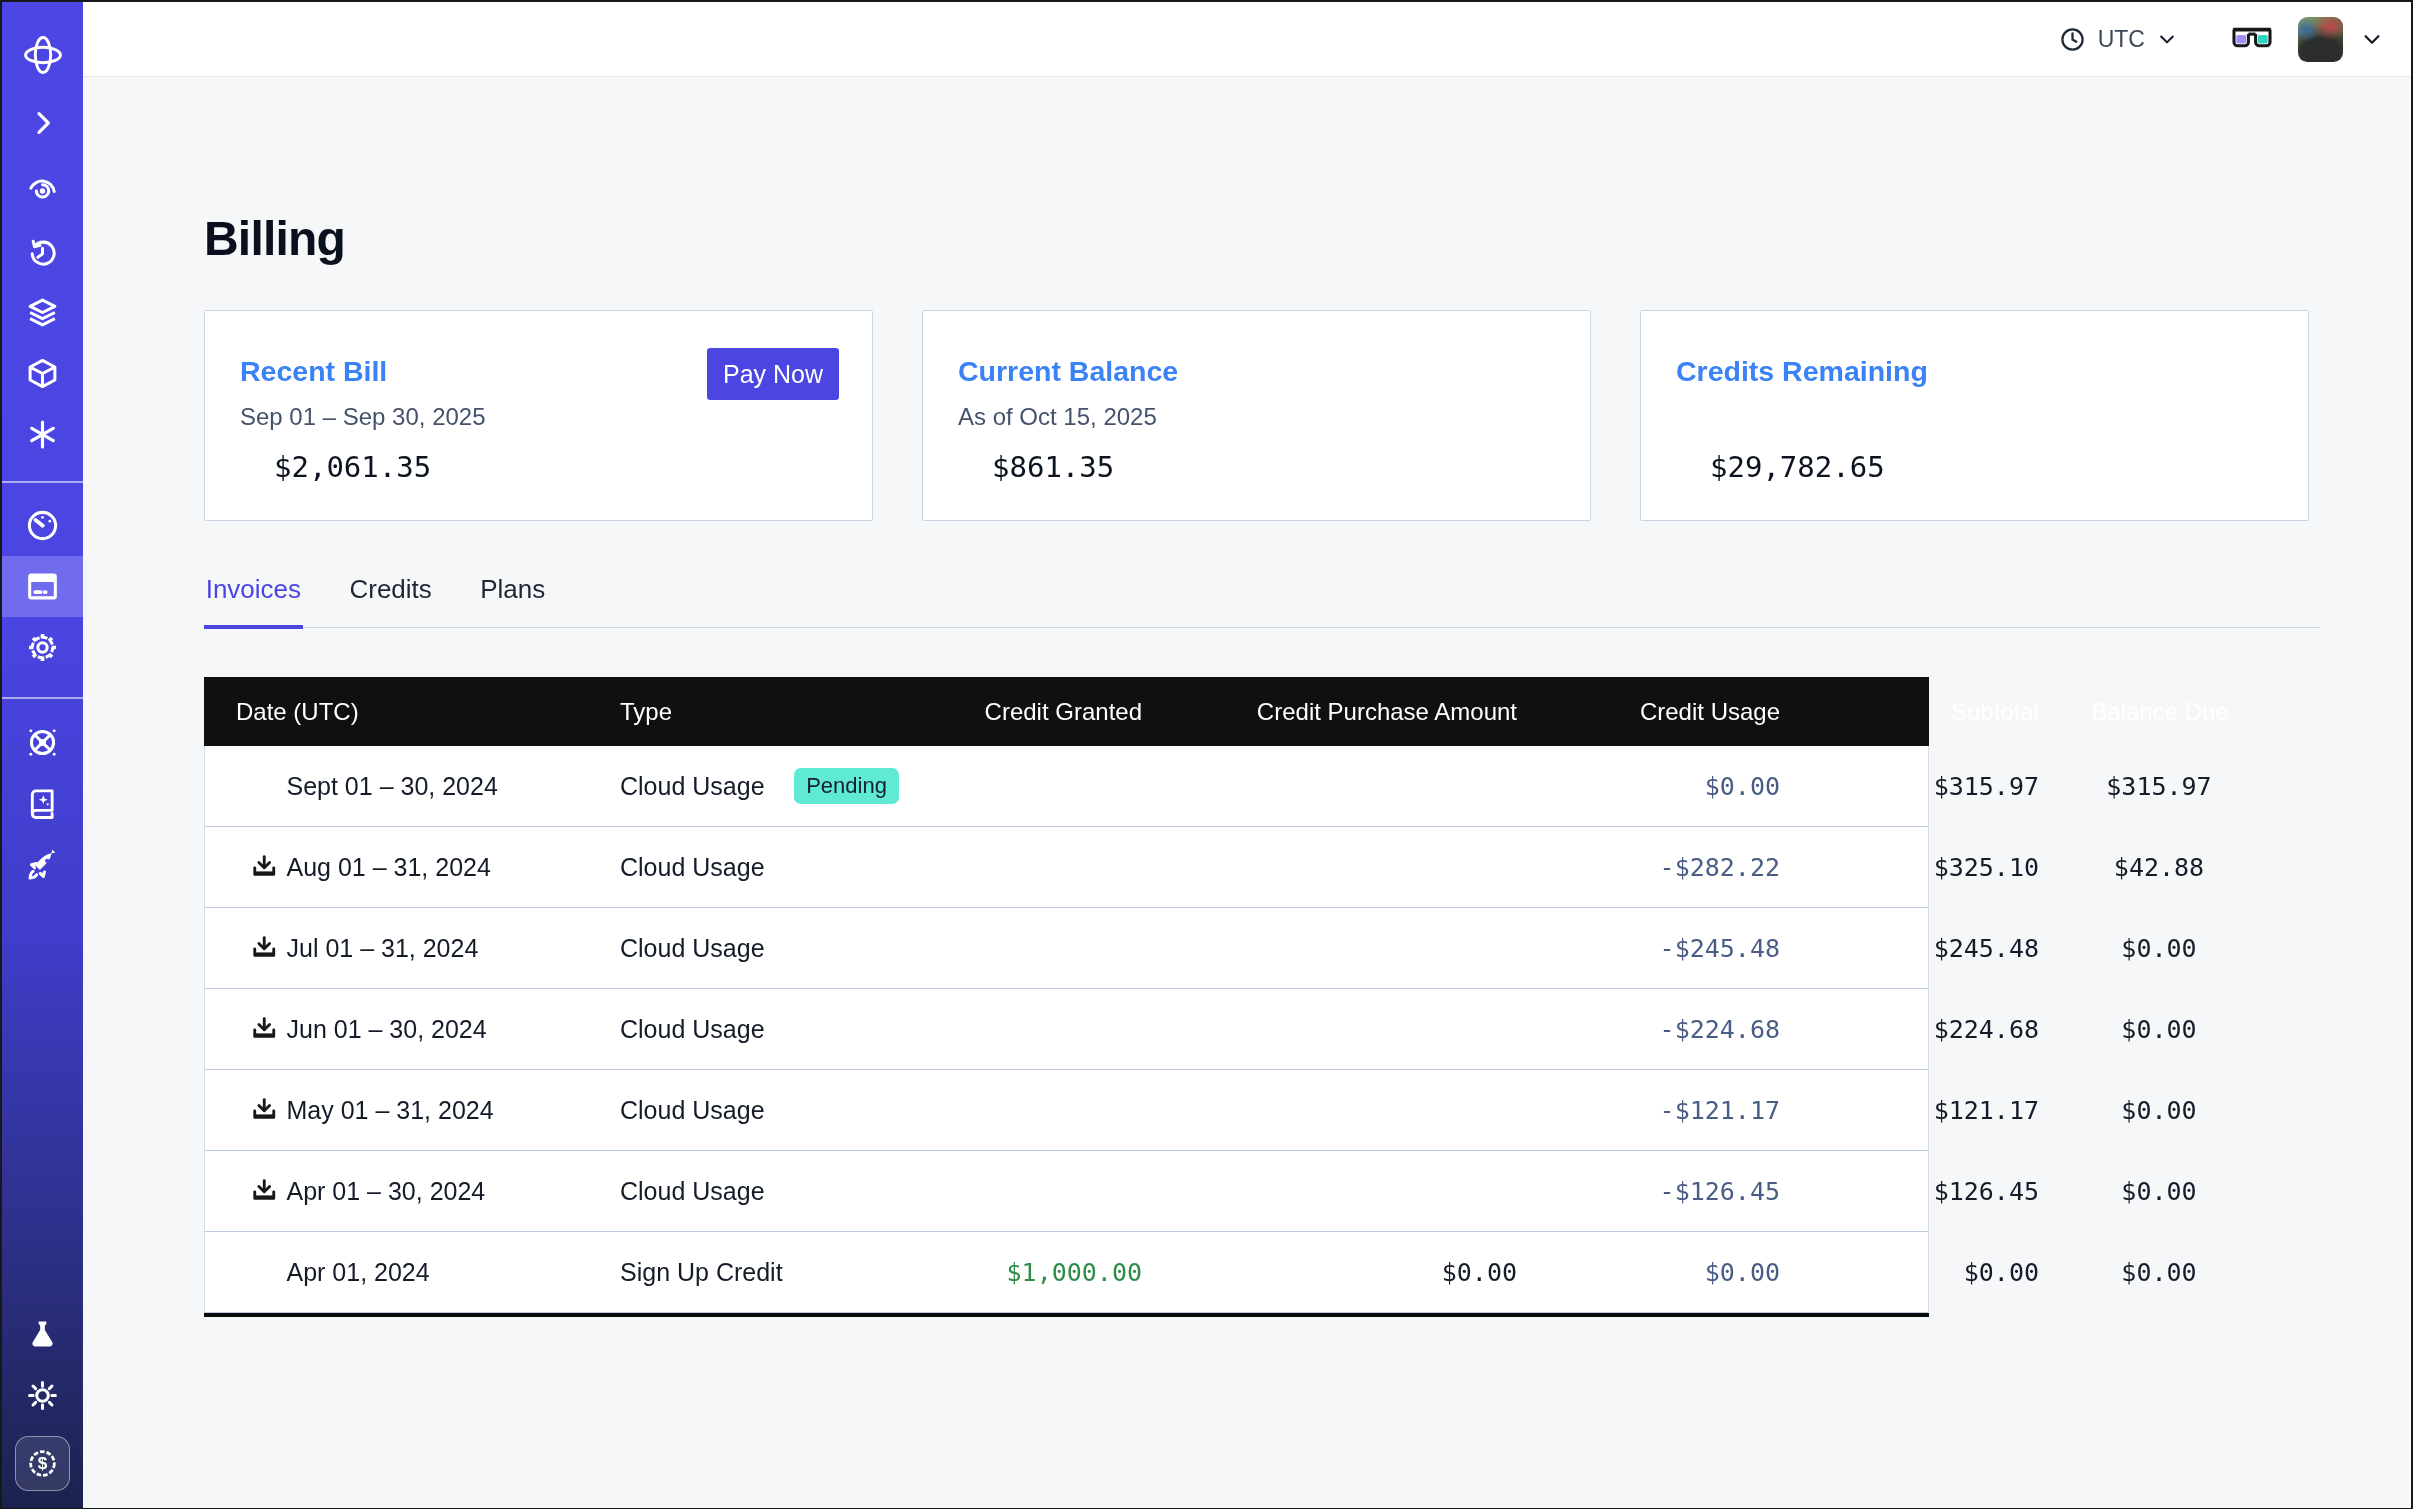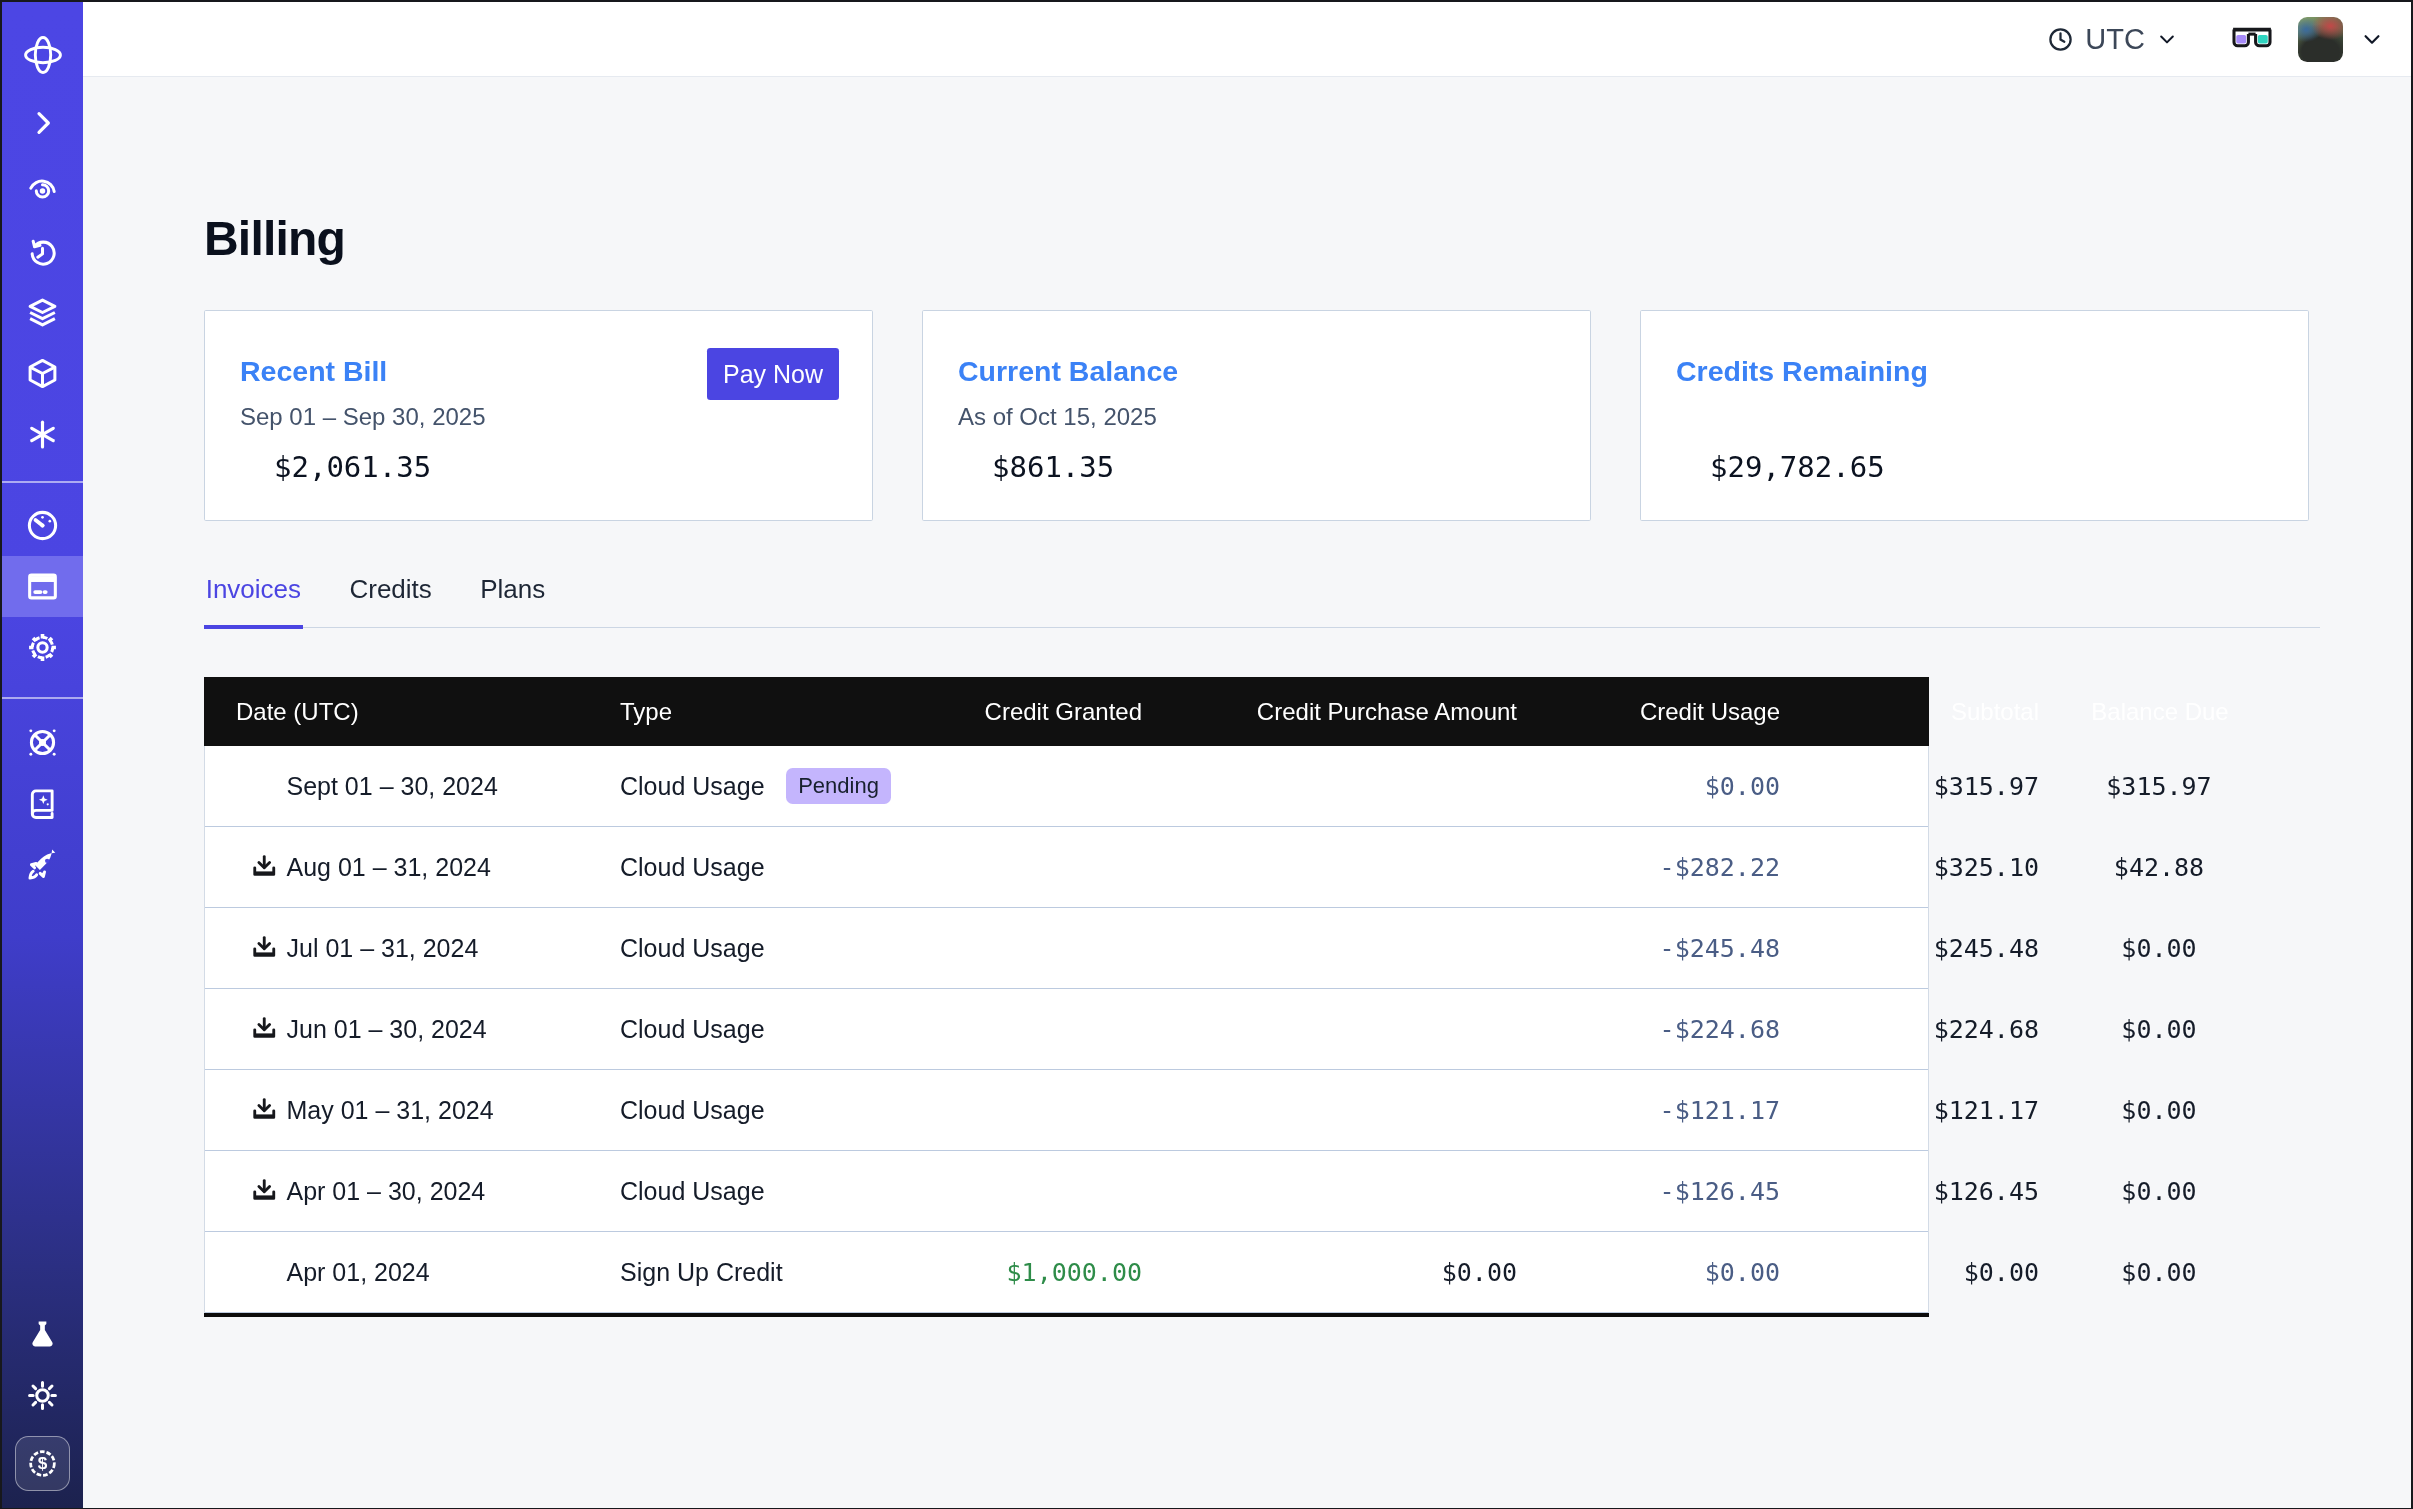--- a/index.html
+++ b/index.html
@@ -20,21 +20,21 @@
   .sdivider{position:absolute;left:0;width:81px;height:1.7px;background:rgba(255,255,255,.55);}
   .money-btn{width:55px;height:55px;border-radius:13.4px;border:1.7px solid rgba(255,255,255,.45);
     background:rgba(255,255,255,.10);display:flex;align-items:center;justify-content:center;}
   
   .topbar{
     position:absolute;left:81px;top:0;width:2330px;height:75px;background:#ffffff;
     border-bottom:1.7px solid #e6eaf0;display:flex;align-items:center;justify-content:flex-end;
     padding-right:30px;
   }
   .tz{display:flex;align-items:center;gap:11.7px;cursor:pointer;}
-  .tz-label{font-size:29px;color:#3c4758;}
+  .tz-label{font-size:23px;color:#3c4758;}
   .topgap{width:54px;}
   .avatar{
     width:45px;height:45px;border-radius:9.2px;margin-left:25px;
     background:
       radial-gradient(60% 45% at 72% 20%, #c24848 0%, rgba(194,72,72,0) 70%),
       radial-gradient(50% 40% at 18% 28%, #3b6b9e 0%, rgba(59,107,158,0) 70%),
       radial-gradient(80% 62% at 50% 78%, #2b2e2a 0%, #2b2e2a 52%, rgba(43,46,42,0) 100%),
       linear-gradient(140deg,#8aa46c 0%,#5d7350 45%,#394334 100%);
   }
   .chev{margin-left:18.4px;}
@@ -65,21 +65,21 @@
   .c-left1{padding-left:32px;}
   .c-left2{padding-left:33px;display:flex;align-items:center;}
   .c-right{text-align:right;padding-right:22px;}
   .c-last{text-align:center;padding-right:60px;}
   .datecell{display:flex;align-items:center;gap:8px;padding-left:45px;text-align:right;}
   .dl-spacer{width:28.5px;height:28.5px;flex:none;}
   .dlicon{width:28.5px;height:28.5px;flex:none;cursor:pointer;}
   .mono{font-family:"DejaVu Sans Mono", monospace;}
   .usage{color:#4a5d85;}
   .granted{color:#2e8c49;}
-  .pending-badge{margin-left:21px;background:#c4b5fd;color:#18202e;font-size:22px;
+  .pending-badge{margin-left:29px;background:#5eead4;color:#18202e;font-size:22px;
     padding:6.7px 12.6px;border-radius:6.7px;line-height:1;}
   
   .pagerow{height:94px;background:#ffffff;border-left:1.7px solid #d3dbe6;border-right:1.7px solid #d3dbe6;
     display:flex;align-items:center;justify-content:space-between;padding:0 59px 0 38px;}
   .page-size{width:107px;height:65px;border:1.7px solid #c3cfde;border-radius:4.2px;background:#fff;
     display:flex;align-items:center;justify-content:center;gap:13.4px;font-size:26px;color:#131a26;cursor:pointer;}
   .pager-arrows{display:flex;gap:49px;}
   .arrow-btn{background:none;border:none;font-size:33px;cursor:pointer;font-family:"DejaVu Sans", sans-serif;line-height:1;}
   .arrow-prev{color:#9aa6b6;}
   .arrow-next{color:#434c5c;}

